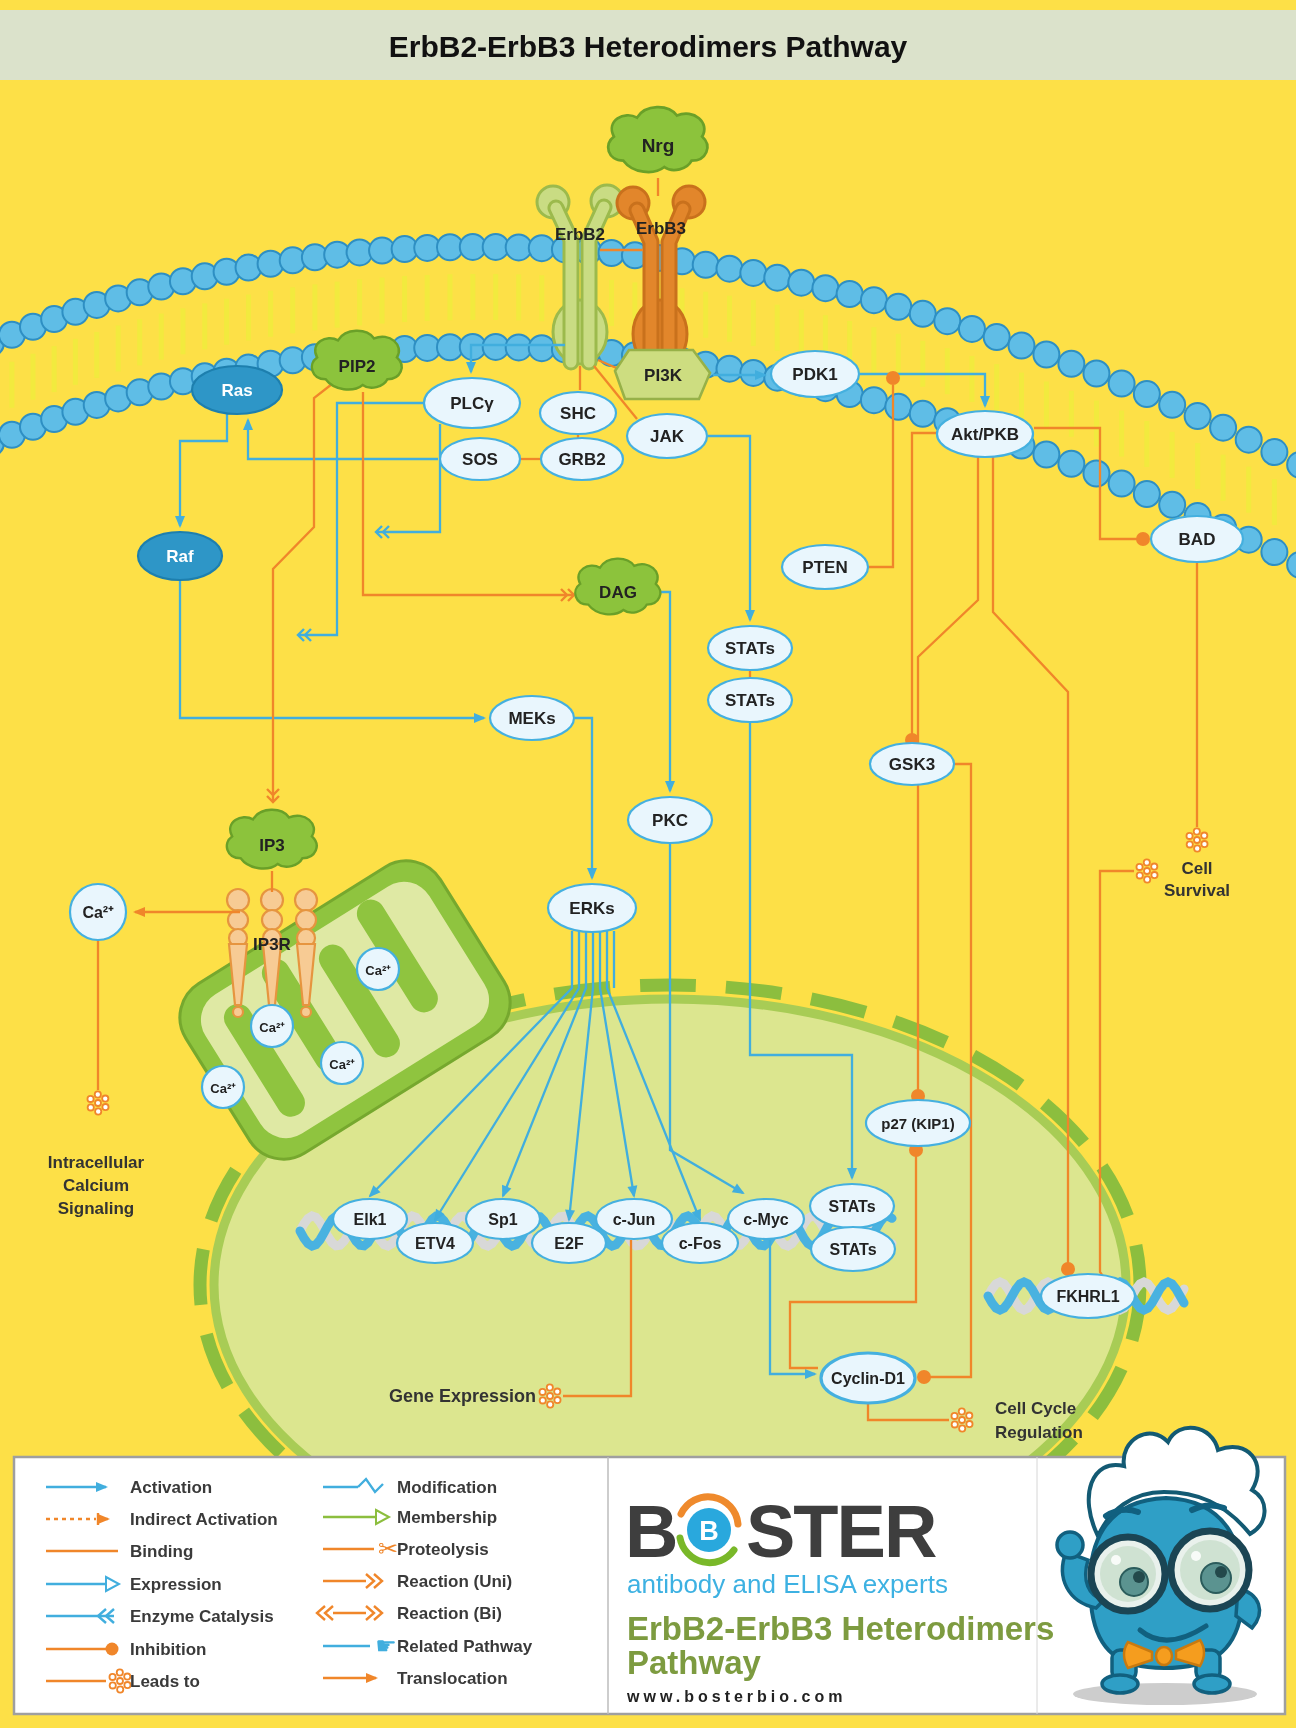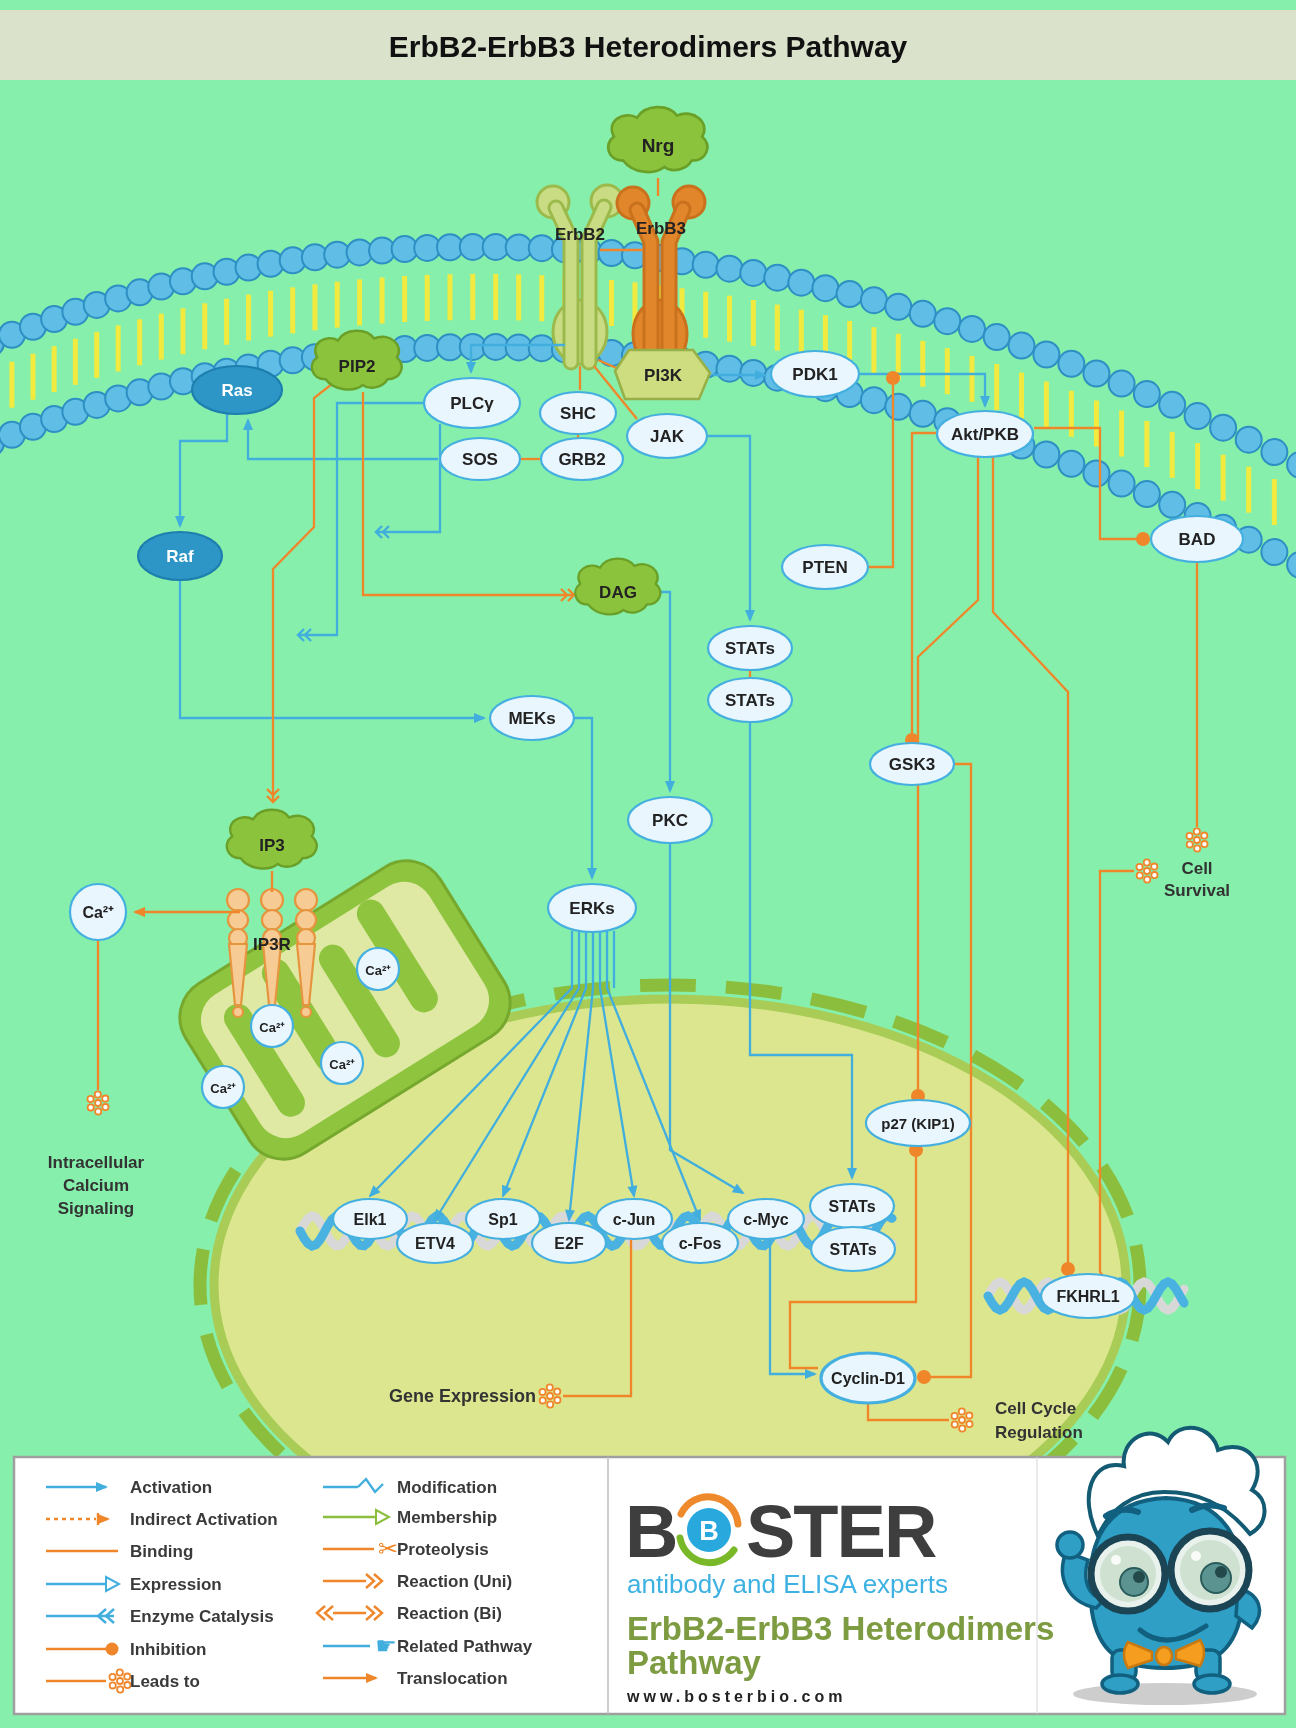--- a/index.html
+++ b/index.html
@@ -1,16 +1,16 @@
 <!DOCTYPE html>
 <html><head>
 <meta charset="utf-8">
 <style>
   html,body{margin:0;padding:0;background:#fff;}
-  .page{position:relative;width:1296px;height:1728px;background:#86efac;overflow:hidden;}
+  .page{position:relative;width:1296px;height:1728px;background:#fde047;overflow:hidden;}
   svg{display:block;font-family:"Liberation Sans",sans-serif;}
   text{font-family:"Liberation Sans",sans-serif;}
 </style>
 </head>
 <body>
 
 <div class="page">
 <svg id="scene" width="1296" height="1728" viewBox="0 0 1296 1728">
   <defs>
     <marker id="arrB" markerWidth="14" markerHeight="12" refX="11" refY="6" orient="auto" markerUnits="userSpaceOnUse">

